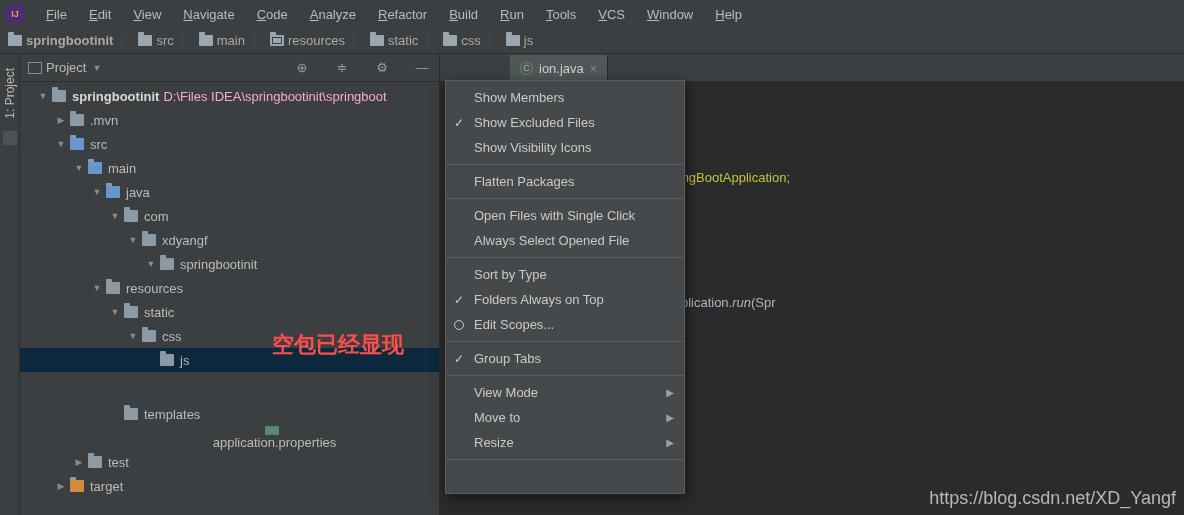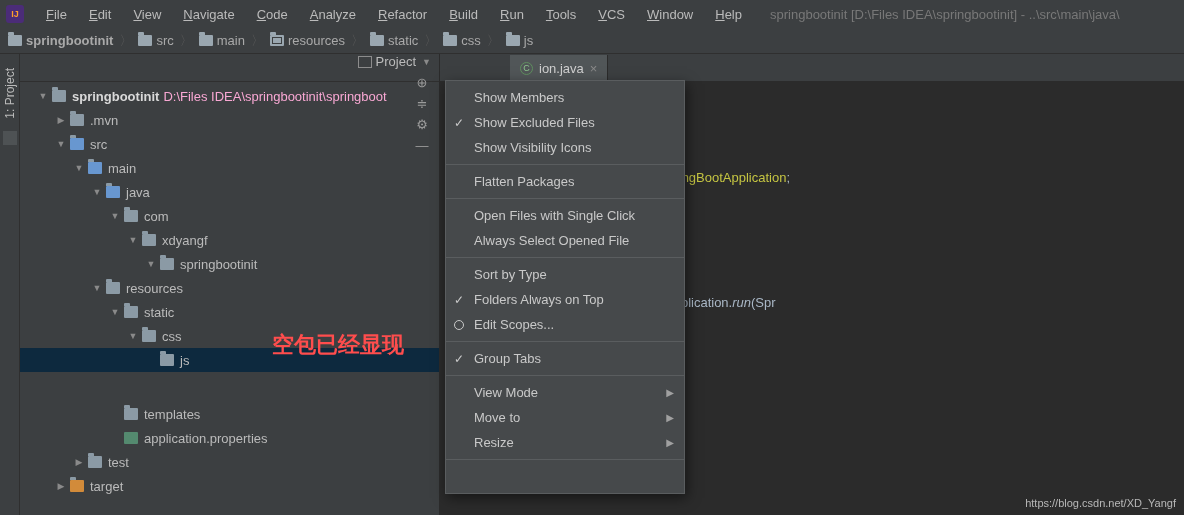--- a/index.html
+++ b/index.html
@@ -15,21 +15,21 @@
 .bc-sep { color: #5a5a5a; margin: 0 2px; }
 .folder-icon { width: 14px; height: 11px; background: #9aa7b0; border-radius: 1px; position: relative; display:inline-block; }
 .folder-icon::before { content:""; position:absolute; top:-3px; left:0; width:6px; height:3px; background:#9aa7b0; border-radius:1px 1px 0 0; }
 .folder-icon.mod { background:#9aa7b0; }
 .folder-icon.res::after { content:""; position:absolute; inset:2px; border:1px solid #3c3f41; }
 .main-row { display: flex; height: calc(515px - 54px); }
 .left-gutter { width: 20px; background: #3c3f41; border-right: 1px solid #2f2f2f; display:flex; flex-direction:column; align-items:center; padding-top:8px; }
 .left-gutter .vtab { writing-mode: vertical-rl; transform: rotate(180deg); color:#bbbbbb; font-size:12px; padding:6px 2px; cursor:pointer; }
 .left-gutter .vsq { width:14px; height:14px; background:#4e5254; margin-top:6px; }
 .project-panel { width: 420px; background: #3c3f41; border-right: 1px solid #2b2b2b; display:flex; flex-direction:column; }
-.panel-header { display:flex; align-items:flex-end; height:28px; padding:0 8px; border-bottom:1px solid #2f2f2f; gap:6px;flex-direction:column; }
+.panel-header { display:flex; align-items:center; height:28px; padding:0 8px; border-bottom:1px solid #2f2f2f; gap:22px; }
 .panel-header .title { display:flex; align-items:center; gap:4px; flex:1; }
 .panel-header .title .dd { color:#8a8a8a; font-size:9px; margin-left:2px; }
 .panel-header .tbtn { width:18px; height:18px; color:#9b9b9b; cursor:pointer; display:flex; align-items:center; justify-content:center; }
 .tree { flex:1; overflow:hidden; padding-top:2px; position:relative; }
 .node { display:flex; align-items:center; height:24px; color:#bbbbbb; cursor:pointer; white-space:nowrap; }
 .node .arrow { width:10px; color:#8a8a8a; font-size:9px; margin-right:4px; text-align:center; }
 .node .name { color:#bbbbbb; }
 .node .dim { color:#f9a8d4; margin-left:4px; }
 .node.sel { background:#0d293e; }
 .red-text { color:#ff4d4d; font-size:22px; font-weight:600; position:absolute; left:252px; top:248px; pointer-events:none; }
@@ -50,29 +50,28 @@
 .ann { color:#c5c542; }
 .fn { color:#ffc66d; }
 .wavy { text-decoration: underline dotted #6b6b6b; }
 .context-menu { position:absolute; left:445px; top:80px; width:240px; background:#46494b; border:1px solid #5a5d5f; box-shadow:2px 4px 12px rgba(0,0,0,0.5); z-index:100; padding:4px 0; }
 .context-menu .cm-item { display:flex; align-items:center; height:25px; padding:0 10px 0 28px; color:#c9c9c9; cursor:pointer; position:relative; }
 .context-menu .cm-item.sel { background:#4b6eaf; color:#ffffff; }
 .context-menu .cm-item .chk { position:absolute; left:8px; color:#c9c9c9; font-size:12px; }
 .context-menu .cm-item .radio { position:absolute; left:8px; width:10px; height:10px; border:1.5px solid #c9c9c9; border-radius:50%; }
 .context-menu .cm-item .sub { margin-left:auto; color:#a0a0a0; font-size:10px; }
 .context-menu .cm-sep { height:1px; background:#5a5d5f; margin:4px 0; }
-.watermark { position:absolute; right:8px; bottom:6px; color:#cfcfcf; font-size:11px; opacity:0.85; pointer-events:none; }
+.watermark { position:absolute; right:8px; bottom:6px; color:#cfcfcf; font-size:18px; opacity:0.85; pointer-events:none; }
 </style>
 </head>
 <body>
 
 <div class="menubar">
   <div class="logo"></div>
   <div id="menu-items" style="display: contents;"><div class="mi"><u>F</u>ile</div><div class="mi"><u>E</u>dit</div><div class="mi"><u>V</u>iew</div><div class="mi"><u>N</u>avigate</div><div class="mi"><u>C</u>ode</div><div class="mi"><u>A</u>nalyze</div><div class="mi"><u>R</u>efactor</div><div class="mi"><u>B</u>uild</div><div class="mi"><u>R</u>un</div><div class="mi"><u>T</u>ools</div><div class="mi"><u>V</u>CS</div><div class="mi"><u>W</u>indow</div><div class="mi"><u>H</u>elp</div></div>
-  <div class="title-path">springbootinit [D:\Files IDEA\springbootinit] - ..\src\main\java\</div>
 </div>
 
 <div class="breadcrumbs" id="breadcrumbs">
     <div class="bc-item">
       <span class="folder-icon mod"></span>
       <span style="font-weight: 600;">springbootinit</span>
     </div>
     <span class="bc-sep">〉</span>
     <div class="bc-item">
       <span class="folder-icon"></span>
@@ -184,21 +183,21 @@
         <div class="node sel" style="padding-left: 126px;">
           <span class="arrow"></span>
           <span class="icon-sq folder"></span>
           <span class="name">js</span>
         </div>
         <div class="node" style="padding-left: 90px; margin-top: 30px;">
           <span class="arrow"></span>
           <span class="icon-sq folder"></span>
           <span class="name">templates</span>
         </div>
-        <div class="node" style="padding-left: 90px;">
+        <div class="node" style="padding-left: 90px; flex-direction: column;">
           <span class="arrow"></span>
           <span class="icon-sq prop"></span>
           <span class="name">application.properties</span>
         </div>
         <div class="node" style="padding-left: 54px;">
           <span class="arrow">▶</span>
           <span class="icon-sq folder"></span>
           <span class="name">test</span>
         </div>
         <div class="node" style="padding-left: 36px;">

